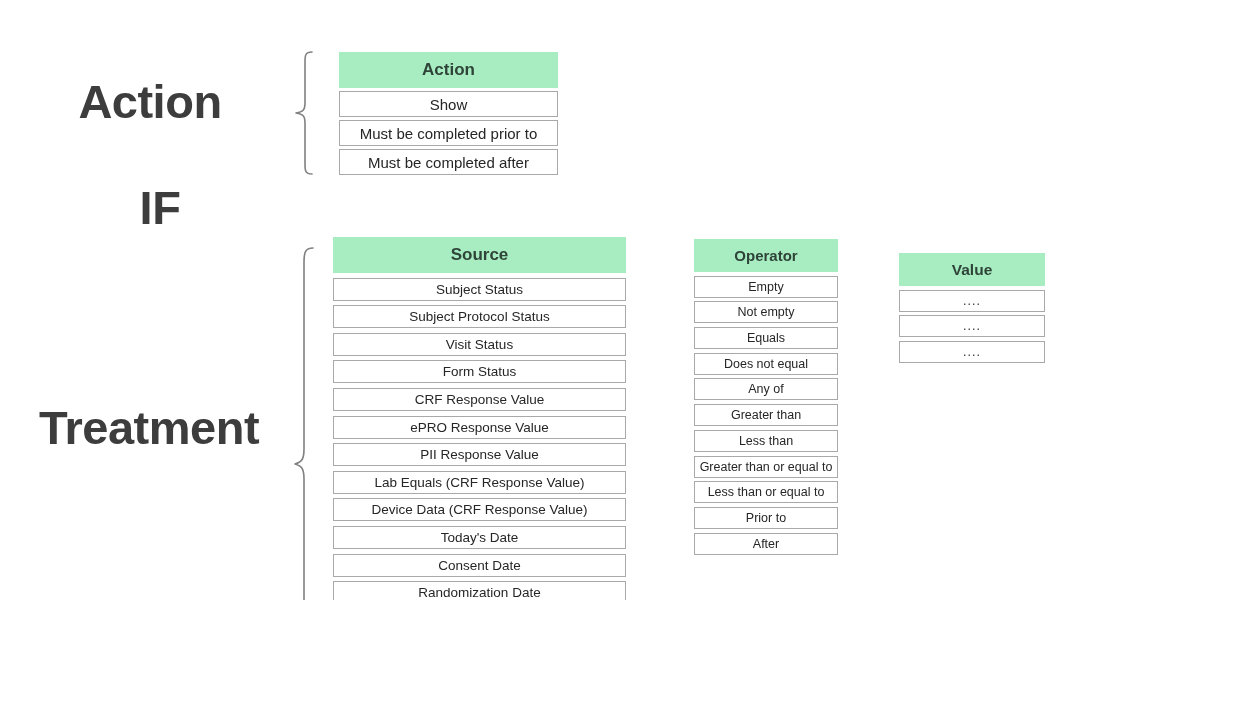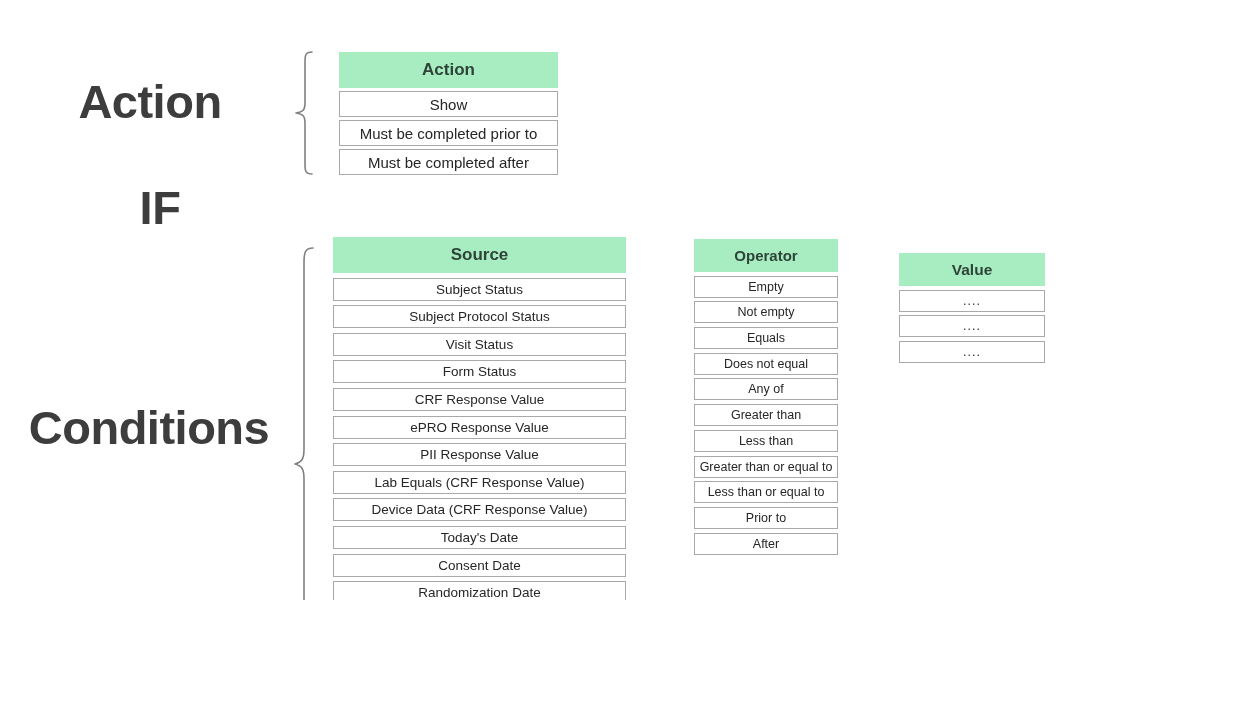--- a/index.html
+++ b/index.html
@@ -110,21 +110,21 @@
 </style>
 </head>
 <body>
 
 <div id="canvas">
 
   <div class="side-label" id="label-action">Action</div>
 
   <div class="side-label" id="label-if">IF</div>
 
-  <div class="side-label" id="label-conditions">Conditions</div>
+  <div class="side-label" id="label-conditions">Treatment</div>
 
   <svg class="brace" id="brace-action" style="left:292px; top:50px;" width="26" height="126" viewBox="0 0 26 126">
     <path d="M20 2 C13 2, 13 6, 13 12 L13 53 C13 60, 11 62, 4 63
              C11 64, 13 66, 13 73 L13 114 C13 120, 13 124, 20 124"></path>
   </svg>
 
   <svg class="brace" id="brace-conditions" style="left:292px; top:246px;" width="26" height="440" viewBox="0 0 26 440">
     <path d="M21 2 C13 2, 12 7, 12 16 L12 203 C12 213, 10 216, 3 218
              C10 220, 12 223, 12 233 L12 422 C12 431, 13 436, 21 436"></path>
   </svg>

